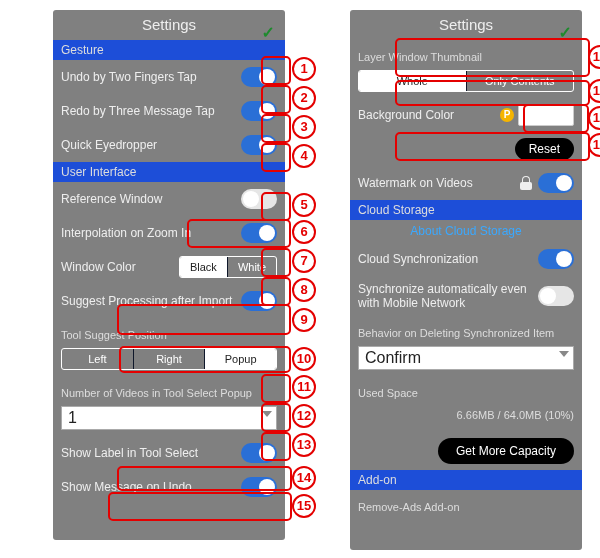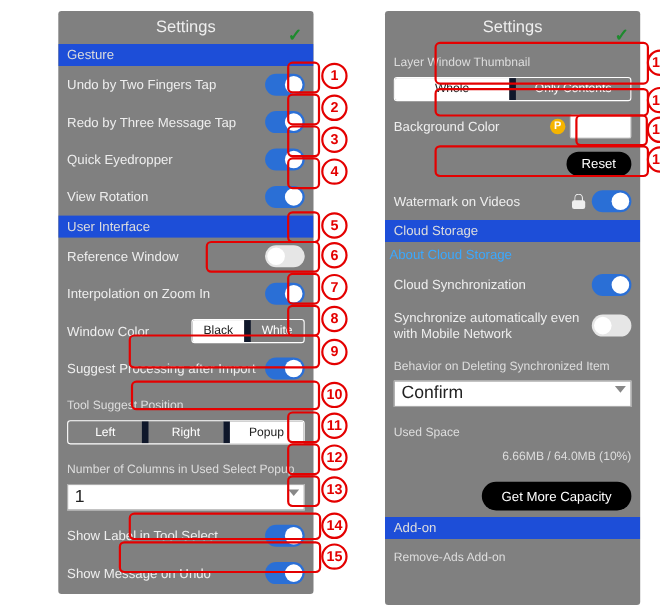--- a/index.html
+++ b/index.html
@@ -14,26 +14,26 @@
   .row .lbl{flex:1;}
   .toggle{width:36px;height:20px;border-radius:10px;position:relative;}
   .toggle.on{background:#2a6fd6;}
   .toggle.off{background:#e6e6e6;}
   .toggle .knob{width:16px;height:16px;background:#fff;border-radius:50%;position:absolute;top:2px;}
   .toggle.on .knob{right:2px;}
   .toggle.off .knob{left:2px;}
   .seg{display:flex;border:1px solid #fff;border-radius:3px;overflow:hidden;height:20px;}
   .seg div{padding:0 10px;line-height:20px;font-size:11px;color:#fff;text-align:center;}
   .seg div.sel{background:#fff;color:#222;}
-  .seg div+div{border-left:6px solid #0f172a;text-align:center;}
+  .seg div+div{border-left:1px solid #0f172a;text-align:center;}
   .sel-box{background:#fff;color:#222;border:1px solid #aaa;flex:1;padding:2px 6px;position:relative;font-size:16px;}
   .sel-box .tri{position:absolute;right:4px;top:4px;width:0;height:0;border-left:5px solid transparent;border-right:5px solid transparent;border-top:6px solid #888;}
   .btn{border-radius:14px;padding:6px 18px;text-align:center;font-size:12px;}
   .btn.blk{background:#000;color:#fff;}
-  .link{color:#3aa8ff;font-size:12px;padding:4px;}
+  .link{color:#3aa8ff;font-size:12px;text-align:center;padding:4px;}
   .swatch{width:54px;height:20px;background:#fff;border:1px solid #ccc;border-radius:2px;}
   .coin{width:14px;height:14px;border-radius:50%;background:#f5b400;color:#fff;font-size:10px;text-align:center;line-height:14px;display:inline-block;margin-right:4px;font-weight:bold;}
   .lock{width:12px;height:14px;display:inline-block;margin-right:6px;position:relative;}
   .lock::before{content:"";position:absolute;bottom:0;width:12px;height:8px;background:#eee;border-radius:2px;}
   .lock::after{content:"";position:absolute;top:0;left:2px;width:6px;height:6px;border:1.5px solid #eee;border-radius:6px 6px 0 0;border-bottom:none;}
   
   .co-box{position:absolute;border:2px solid #e40000;border-radius:5px;pointer-events:none;}
   .co-num{position:absolute;width:20px;height:20px;border:2px solid #e40000;border-radius:50%;color:#e40000;font-size:13px;line-height:20px;text-align:center;font-weight:bold;background:#fff;pointer-events:none;}
   .small{font-size:11px;color:#ddd;}
   .center{justify-content:flex-end;}
@@ -62,26 +62,20 @@
       <div class="toggle on">
           <div class="knob"></div>
         </div>
     </div>
     <div class="row">
       <span class="lbl">Quick Eyedropper</span>
       <div class="toggle on">
           <div class="knob"></div>
         </div>
     </div>
-    <div class="row">
-      <span class="lbl">View Rotation</span>
-      <div class="toggle on">
-          <div class="knob"></div>
-        </div>
-    </div>
 
     <div class="section-hdr">User Interface</div>
 
     <div class="row">
       <span class="lbl">Reference Window</span>
       <div class="toggle off">
           <div class="knob"></div>
         </div>
     </div>
 
@@ -109,21 +103,21 @@
 
     <div class="row small" style="padding-bottom:0">Tool Suggest Position</div>
     <div class="row" style="padding-top:2px">
       <div class="seg" style="flex:1">
         <div style="flex:1">Left</div>
         <div style="flex:1">Right</div>
         <div class="sel" style="flex:1">Popup</div>
       </div>
     </div>
 
-    <div class="row small" style="padding-bottom:0">Number of Columns in Used Select Popup</div>
+    <div class="row small" style="padding-bottom:0">Number of Videos in Tool Select Popup</div>
     <div class="row" style="padding-top:2px">
       <div class="sel-box">
         <span>1</span>
         <div class="tri"></div>
       </div>
     </div>
 
     <div class="row">
       <span class="lbl">Show Label in Tool Select</span>
       <div class="toggle on">

